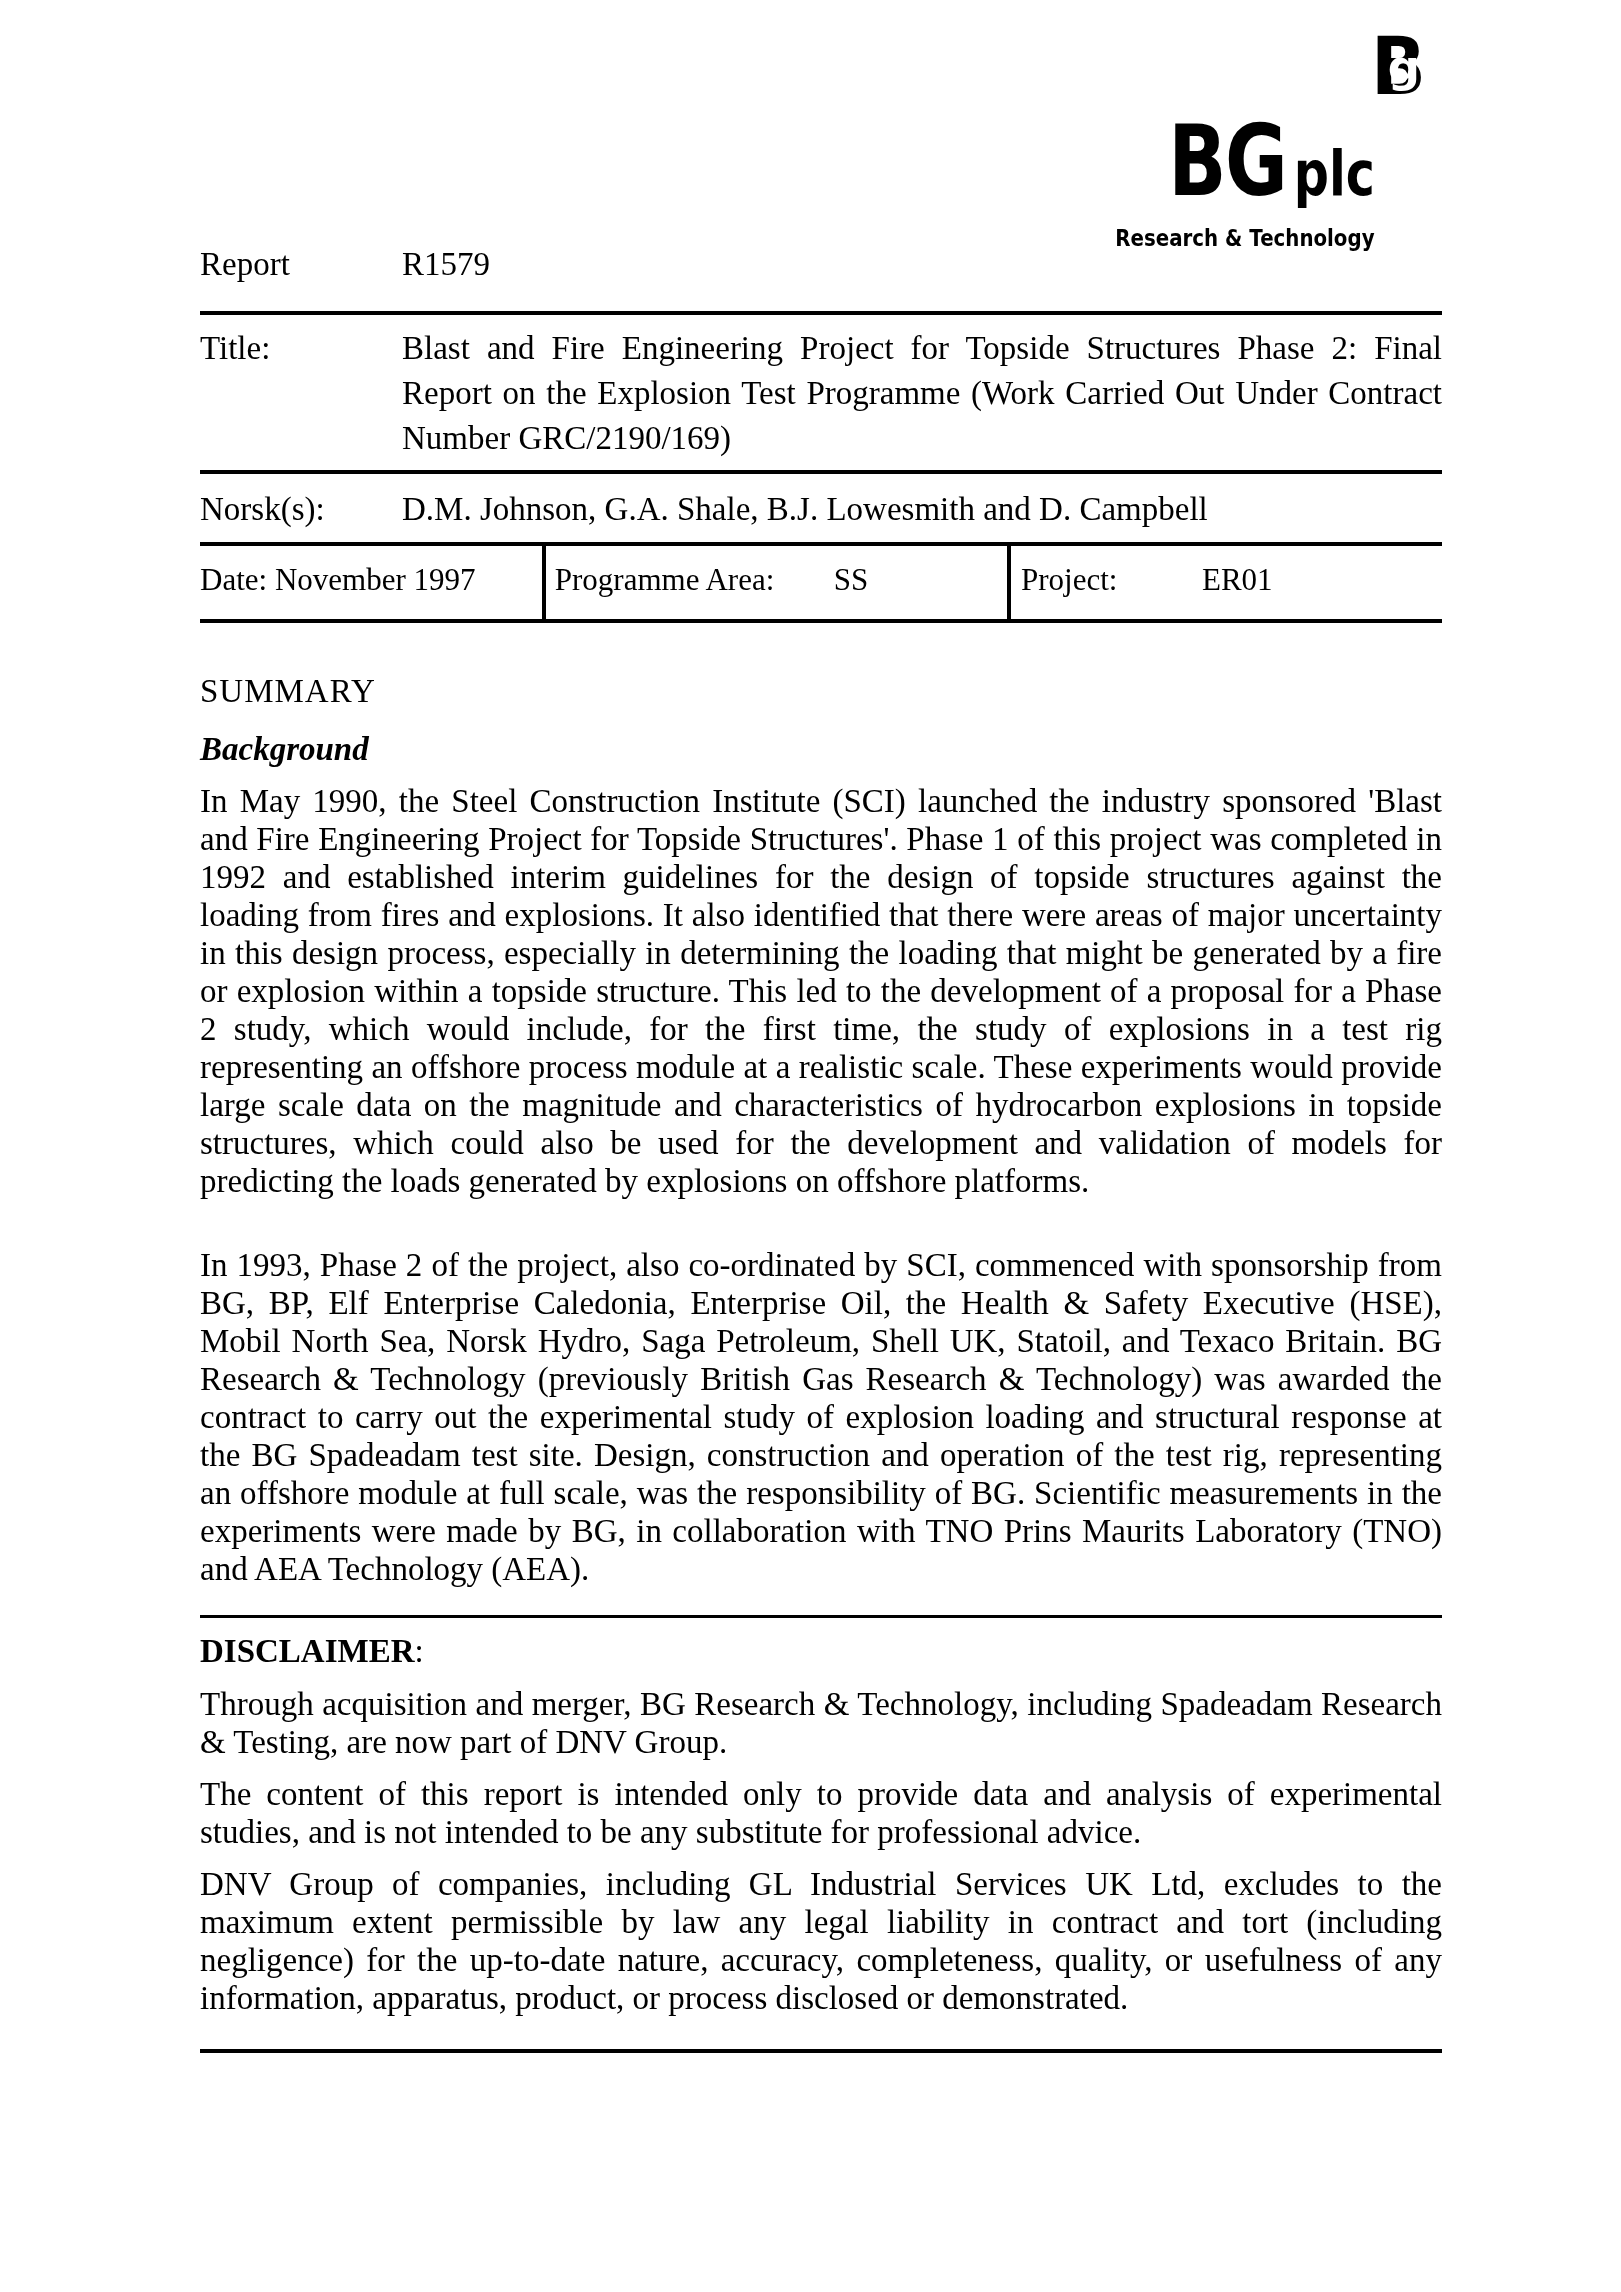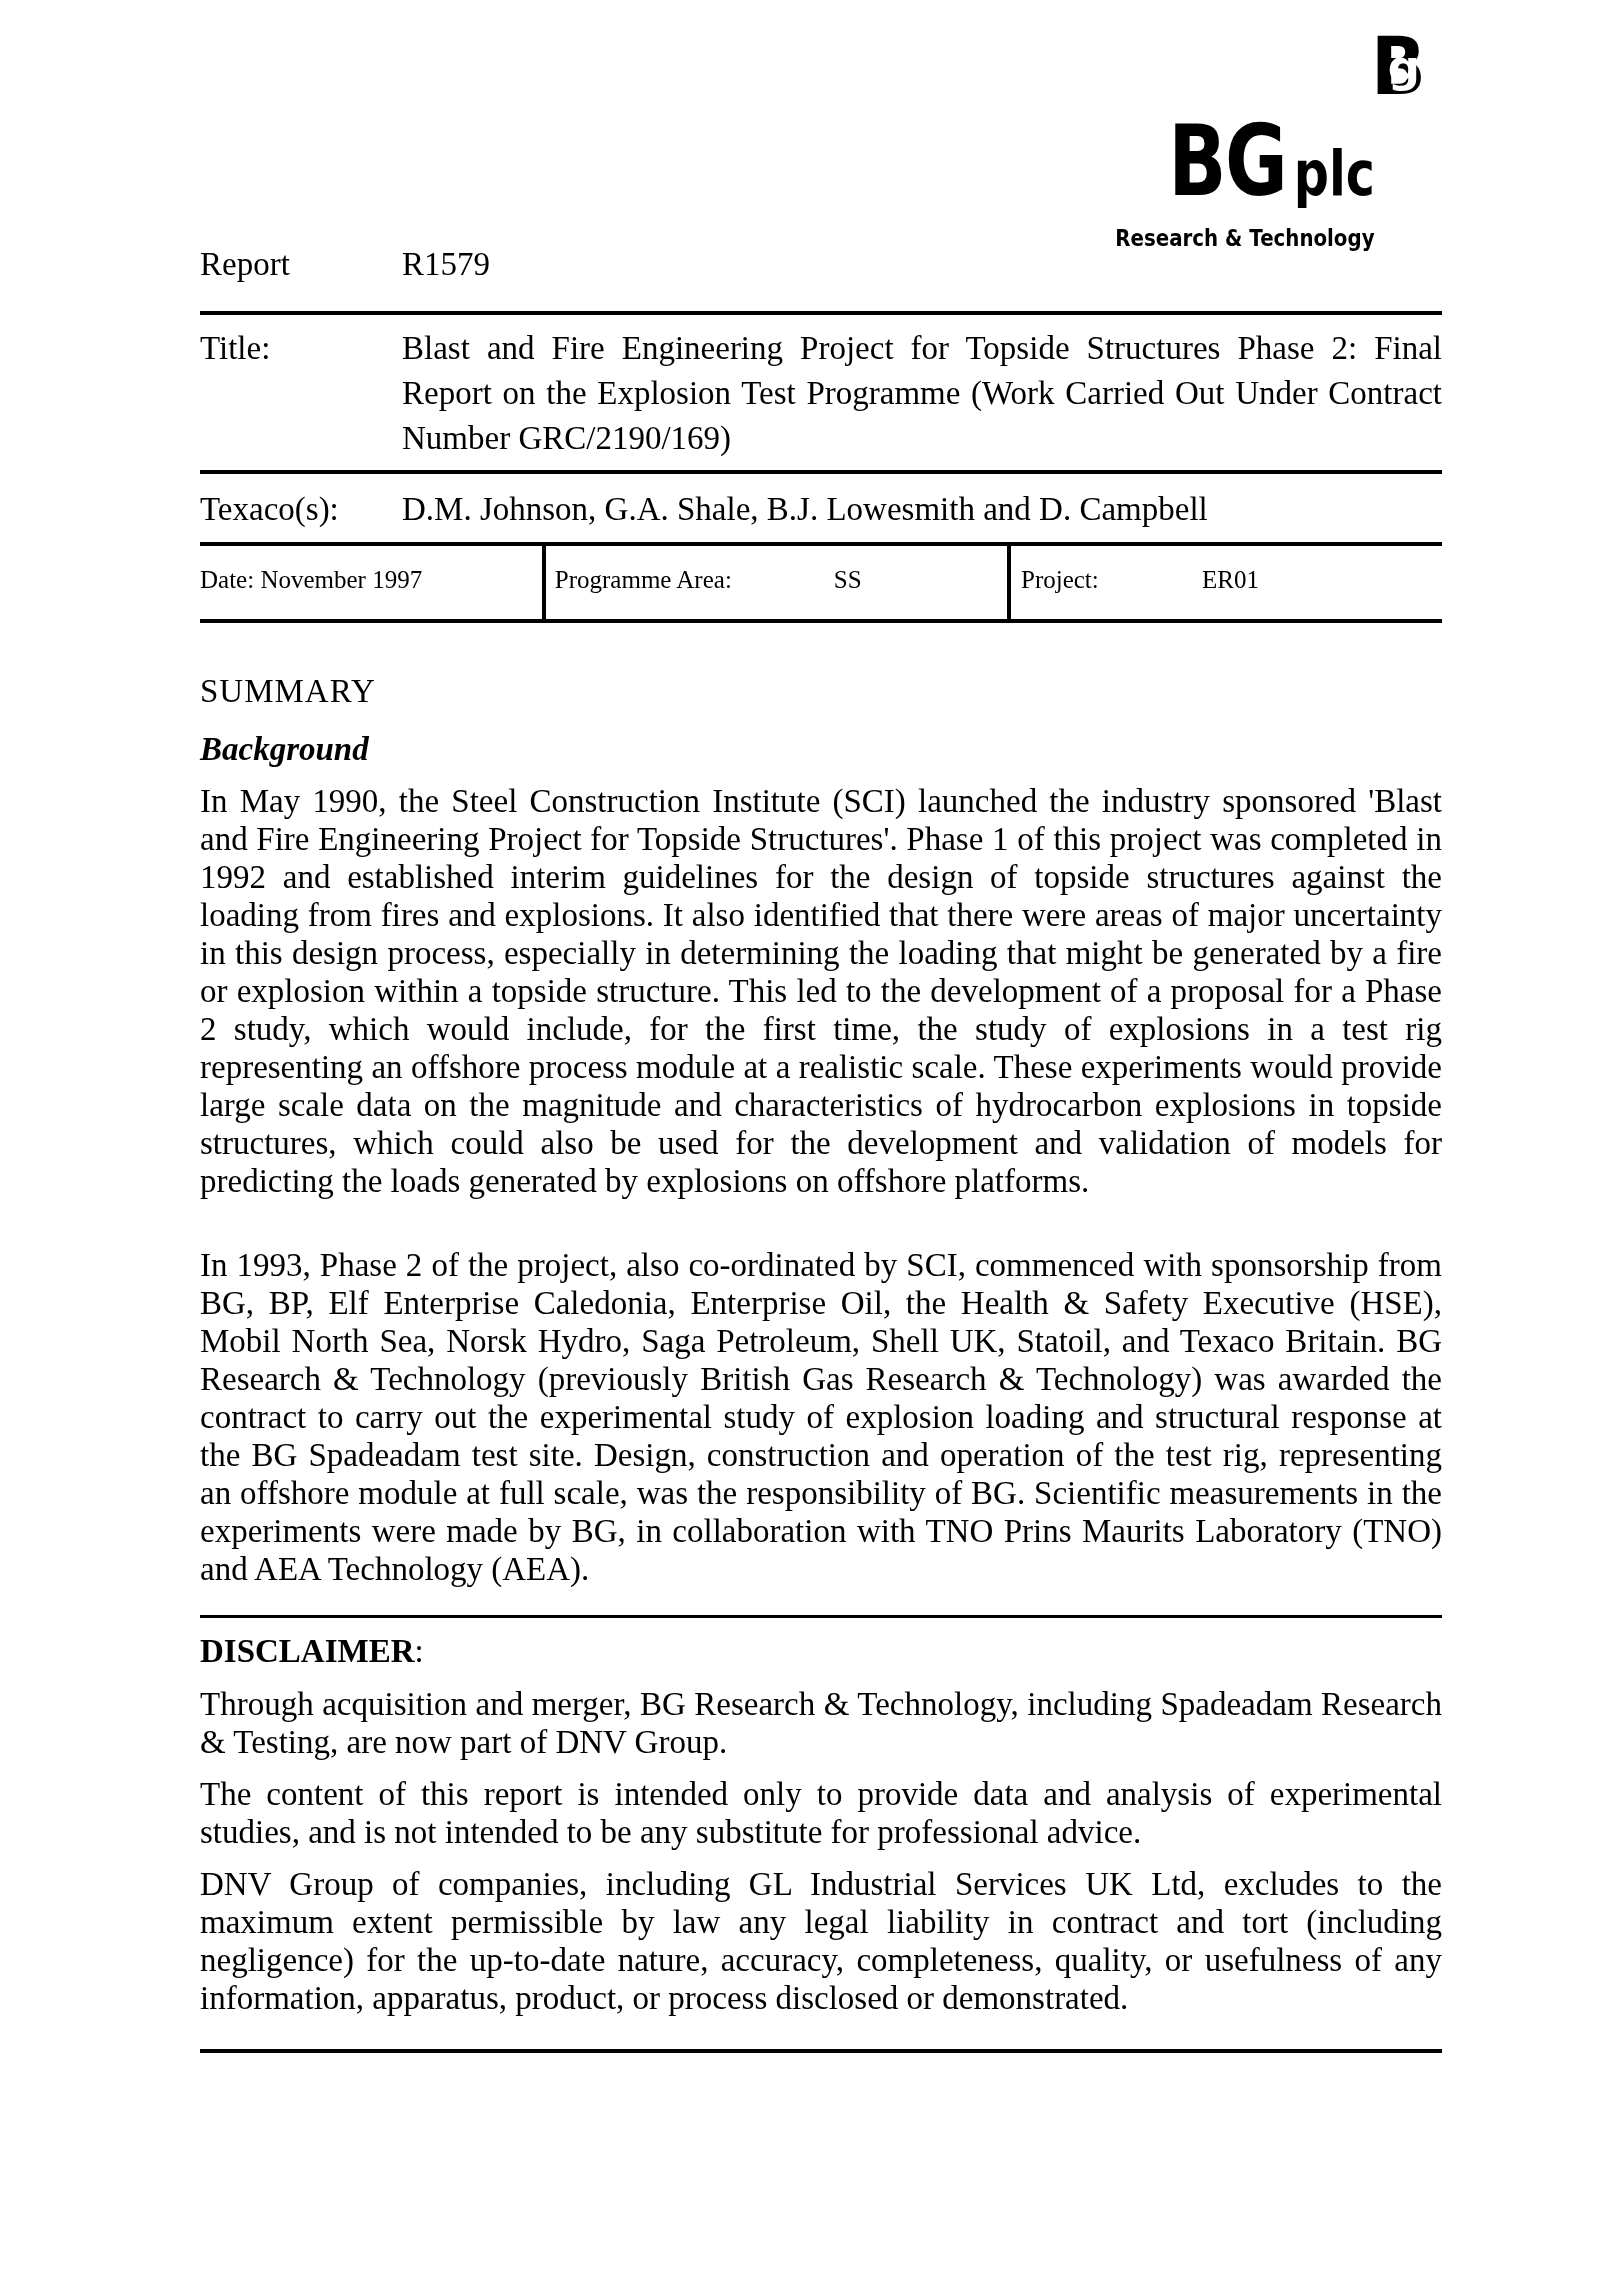--- a/index.html
+++ b/index.html
@@ -75,21 +75,21 @@
   .t1-row2 { display:flex; border-bottom:4.9px solid #000; }
   .t1-row2 > div { padding-top:10.8px; padding-bottom:8.8px; }
   .c-title-label { width:202px; line-height:45px; }
   .c-title-value { width:1040px; line-height:45px; text-align:justify; }
 
   .t-author { display:flex; border-bottom:4.9px solid #000; font-size:33px; }
   .t-author > div { padding-top:14.7px; padding-bottom:12.7px; line-height:41px; }
   .c-auth-label { width:202px; }
   .c-auth-value { flex:1; }
 
-  .t-date { display:flex; border-bottom:4.9px solid #000; font-size:25px; min-height:77px; box-sizing:border-box; }
+  .t-date { display:flex; border-bottom:4.9px solid #000; font-size:31px; min-height:77px; box-sizing:border-box; }
   .t-date > div { padding-top:12.7px; line-height:41px; box-sizing:border-box; }
   .d-date { width:346px; border-right:4.9px solid #000; }
   .d-prog { width:465px; border-right:4.9px solid #000; padding-left:8.8px; }
   .d-proj { flex:1; padding-left:10px; }
   .d-prog .cell-label { display:inline-block; width:279px; }
   .d-proj .cell-label { display:inline-block; width:181px; }
 
   
   .summary-heading { margin-top:49px; font-size:33px; line-height:39px; letter-spacing:1px; }
   .background-heading { margin-top:18.6px; font-size:33px; line-height:39px; font-weight:bold; font-style:italic; }
@@ -127,21 +127,21 @@
     </div>
 
     <div class="t1">
       <div class="t1-row2">
         <div class="c-title-label">Title:</div>
         <div class="c-title-value">Blast and Fire Engineering Project for Topside Structures Phase 2: Final Report on the Explosion Test Programme (Work Carried Out Under Contract Number GRC/2190/169)</div>
       </div>
     </div>
 
     <div class="t-author">
-      <div class="c-auth-label">Texaco(s):</div>
+      <div class="c-auth-label">Norsk(s):</div>
       <div class="c-auth-value">D.M. Johnson, G.A. Shale, B.J. Lowesmith and D. Campbell</div>
     </div>
 
     <div class="t-date">
       <div class="d-date">
         <span>Date:</span>
         <span>November 1997</span>
       </div>
       <div class="d-prog">
         <span class="cell-label">Programme Area:</span><span>SS</span>

